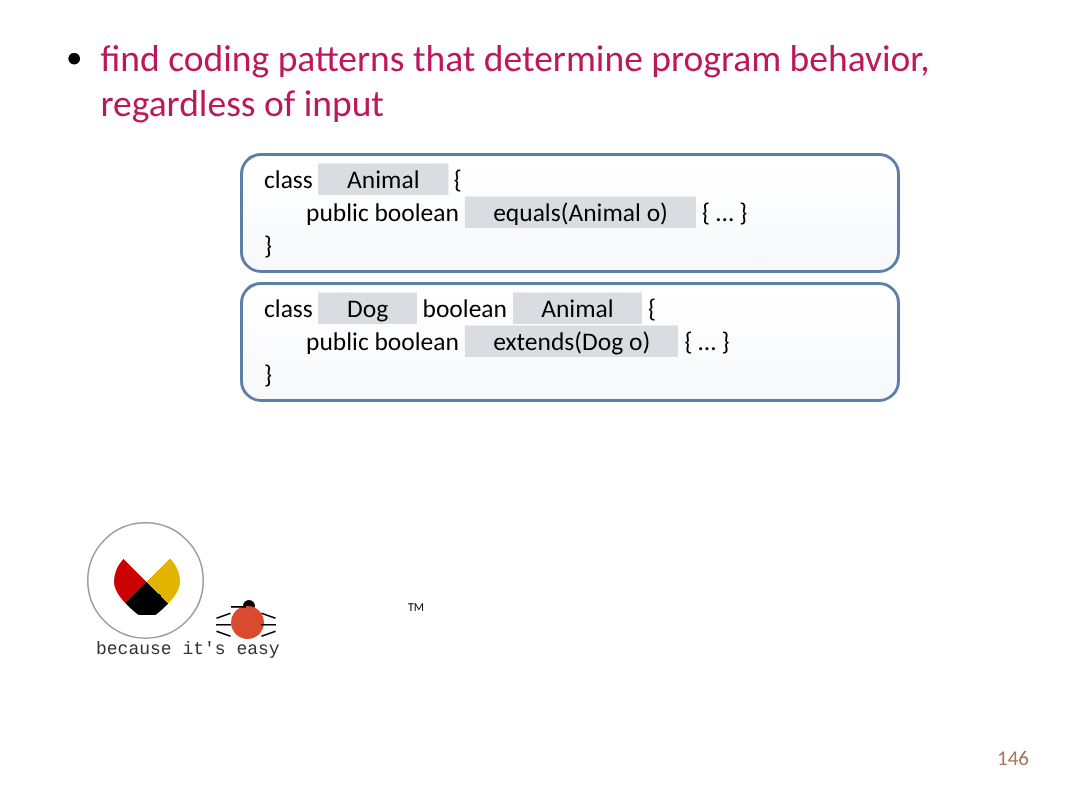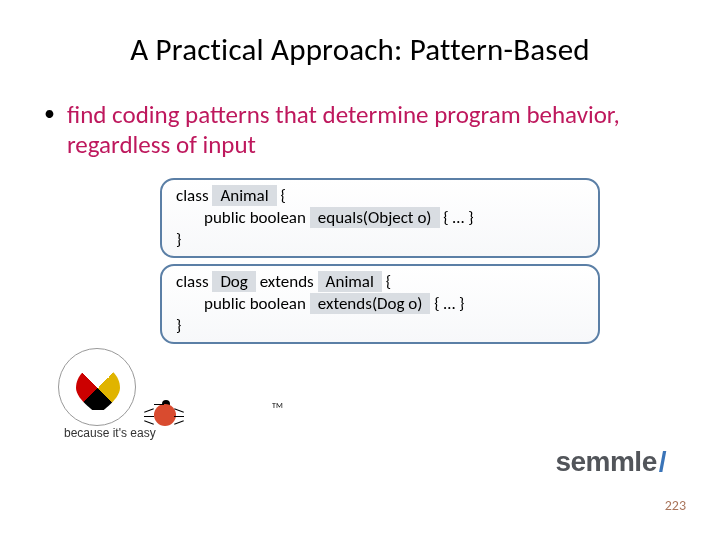--- a/index.html
+++ b/index.html
@@ -5,63 +5,62 @@
   * { box-sizing: border-box; margin: 0; padding: 0; }
   html, body { width: 720px; height: 540px; background: #fff; font-family: Calibri, "Segoe UI", Arial, sans-serif; overflow: hidden; }
   .slide { width: 720px; height: 540px; position: relative; padding: 24px 40px 0 40px; }
   .title { font-size: 31px; font-weight: 400; text-align: center; color: #000; margin-top: 6px; margin-bottom: 32px; letter-spacing: 0.2px; }
   .bullet-row { display: flex; align-items: flex-start; margin-left: 4px; margin-bottom: 18px; }
   .bullet-dot { font-size: 22px; line-height: 28px; color: #000; margin-right: 12px; }
   .bullet-text { font-size: 25px; line-height: 30px; color: #be185d; }
   .code-wrap { margin-left: 120px; margin-right: 80px; }
   .code-box { border: 2px solid #5b7fa6; border-radius: 14px; background: linear-gradient(#fff, #f7f8fa); padding: 5px 14px 5px 14px; margin-bottom: 6px; font-size: 17px; line-height: 22px; font-family: Calibri, sans-serif; color: #000; }
   .code-box .indent { display: inline-block; padding-left: 28px; }
-  .hl { background: #d9dde2; display: inline; padding: 0 8px; }
+  .hl { background: #d9dde2; display: inline; padding: 0 19px; }
   .logos { position: absolute; left: 52px; bottom: 52px; width: 160px; height: 140px; }
   .umd-seal { width: 78px; height: 78px; border-radius: 50%; position: relative; background: radial-gradient(circle at 50% 50%, #fff 0 26%, #000 26% 28%, #fff 28% 34%, #000 34% 36%, #fff 36% 100%); border: 1px solid #999; margin-left: 6px; }
   .umd-flag { position: absolute; left: 17px; top: 17px; width: 44px; height: 44px; background:
      conic-gradient(from 45deg,
        #e0b400 0 25%, #000 0 50%, #cc0000 0 75%, #fff 0 100%);
      clip-path: path("M 22 0 C 34 0 44 10 44 22 C 44 34 22 48 22 48 C 22 48 0 34 0 22 C 0 10 10 0 22 0 Z");
      border-radius: 4px;
   }
   .fb-bug { position: relative; width: 32px; height: 30px; margin-left: 96px; margin-top: -28px; }
   .fb-body { position: absolute; left: 6px; top: 6px; width: 22px; height: 22px; background: #d94b2f; border-radius: 50% 50% 50% 50%; }
   .fb-body::before, .fb-body::after { content: ""; position: absolute; background: #000; height: 1px; width: 10px; }
   .fb-head { position: absolute; left: 14px; top: 2px; width: 8px; height: 8px; background: #000; border-radius: 50%; }
   .fb-leg { position: absolute; background: #000; height: 1px; width: 10px; }
   .fb-tm { font-size: 8px; position: absolute; left: 124px; top: 2px; }
   .findbugs-logo { font-family: Georgia, "Times New Roman", serif; font-size: 24px; position: relative; margin-top: 6px; }
   .fb-find { font-family: Georgia, serif; }
   .fb-bugs { font-family: "Brush Script MT", "Comic Sans MS", cursive; font-weight: 600; }
-  .fb-tag { font-family: Liberation Sans, sans-serif; font-size: 12px; color: #333; margin-top: -2px; margin-left: 12px; }
+  .fb-tag { font-family: Liberation Mono, monospace; font-size: 12px; color: #333; margin-top: -2px; margin-left: 12px; }
   .semmle { position: absolute; right: 54px; bottom: 62px; font-family: Arial, sans-serif; font-size: 28px; font-weight: 700; color: #52555a; letter-spacing: -0.5px; }
   .semmle .slash { color: #3a74b8; font-weight: 700; margin-left: 2px; }
   .pagenum { position: absolute; right: 34px; bottom: 26px; font-size: 14px; color: #a9745a; }
 </style>
 </head>
 <body>
 
 <div class="slide">
 
-  <h1 class="title">A Practical Approach: Pattern-Based</h1>
 
   <div class="bullet-row">
     <span class="bullet-dot">•</span>
     <span class="bullet-text">find coding patterns that determine program behavior, regardless of input</span>
   </div>
 
   <div class="code-wrap">
     <div class="code-box">
       <div><span>class </span><span class="hl">Animal</span><span> {</span></div>
-      <div><span class="indent"><span>public boolean </span><span class="hl">equals(Object o)</span><span> { … }</span></span></div>
+      <div><span class="indent"><span>public boolean </span><span class="hl">equals(Animal o)</span><span> { … }</span></span></div>
       <div>}</div>
     </div>
     <div class="code-box">
-      <div><span>class </span><span class="hl">Dog</span><span> extends </span><span class="hl">Animal</span><span> {</span></div>
+      <div><span>class </span><span class="hl">Dog</span><span> boolean </span><span class="hl">Animal</span><span> {</span></div>
       <div><span class="indent"><span>public boolean </span><span class="hl">extends(Dog o)</span><span> { … }</span></span></div>
       <div>}</div>
     </div>
   </div>
 
   <div class="logos">
     <div class="umd-seal">
       <div class="umd-flag"></div>
     </div>
     <div class="fb-bug">
@@ -71,19 +70,16 @@
       <div class="fb-leg" style="left:-4px; top:18px;"></div>
       <div class="fb-leg" style="left:-4px; top:24px; transform:rotate(20deg)"></div>
       <div class="fb-leg" style="left:26px; top:12px; transform:rotate(20deg)"></div>
       <div class="fb-leg" style="left:26px; top:18px;"></div>
       <div class="fb-leg" style="left:26px; top:24px; transform:rotate(-20deg)"></div>
       <span class="fb-tm">TM</span>
     </div>
     <div class="fb-tag">because it's easy</div>
   </div>
 
-  <div class="semmle">
-    <span>semmle</span><span class="slash">/</span>
-  </div>
 
-  <div class="pagenum">223</div>
+  <div class="pagenum">146</div>
 
 </div>
 
 </body></html>

